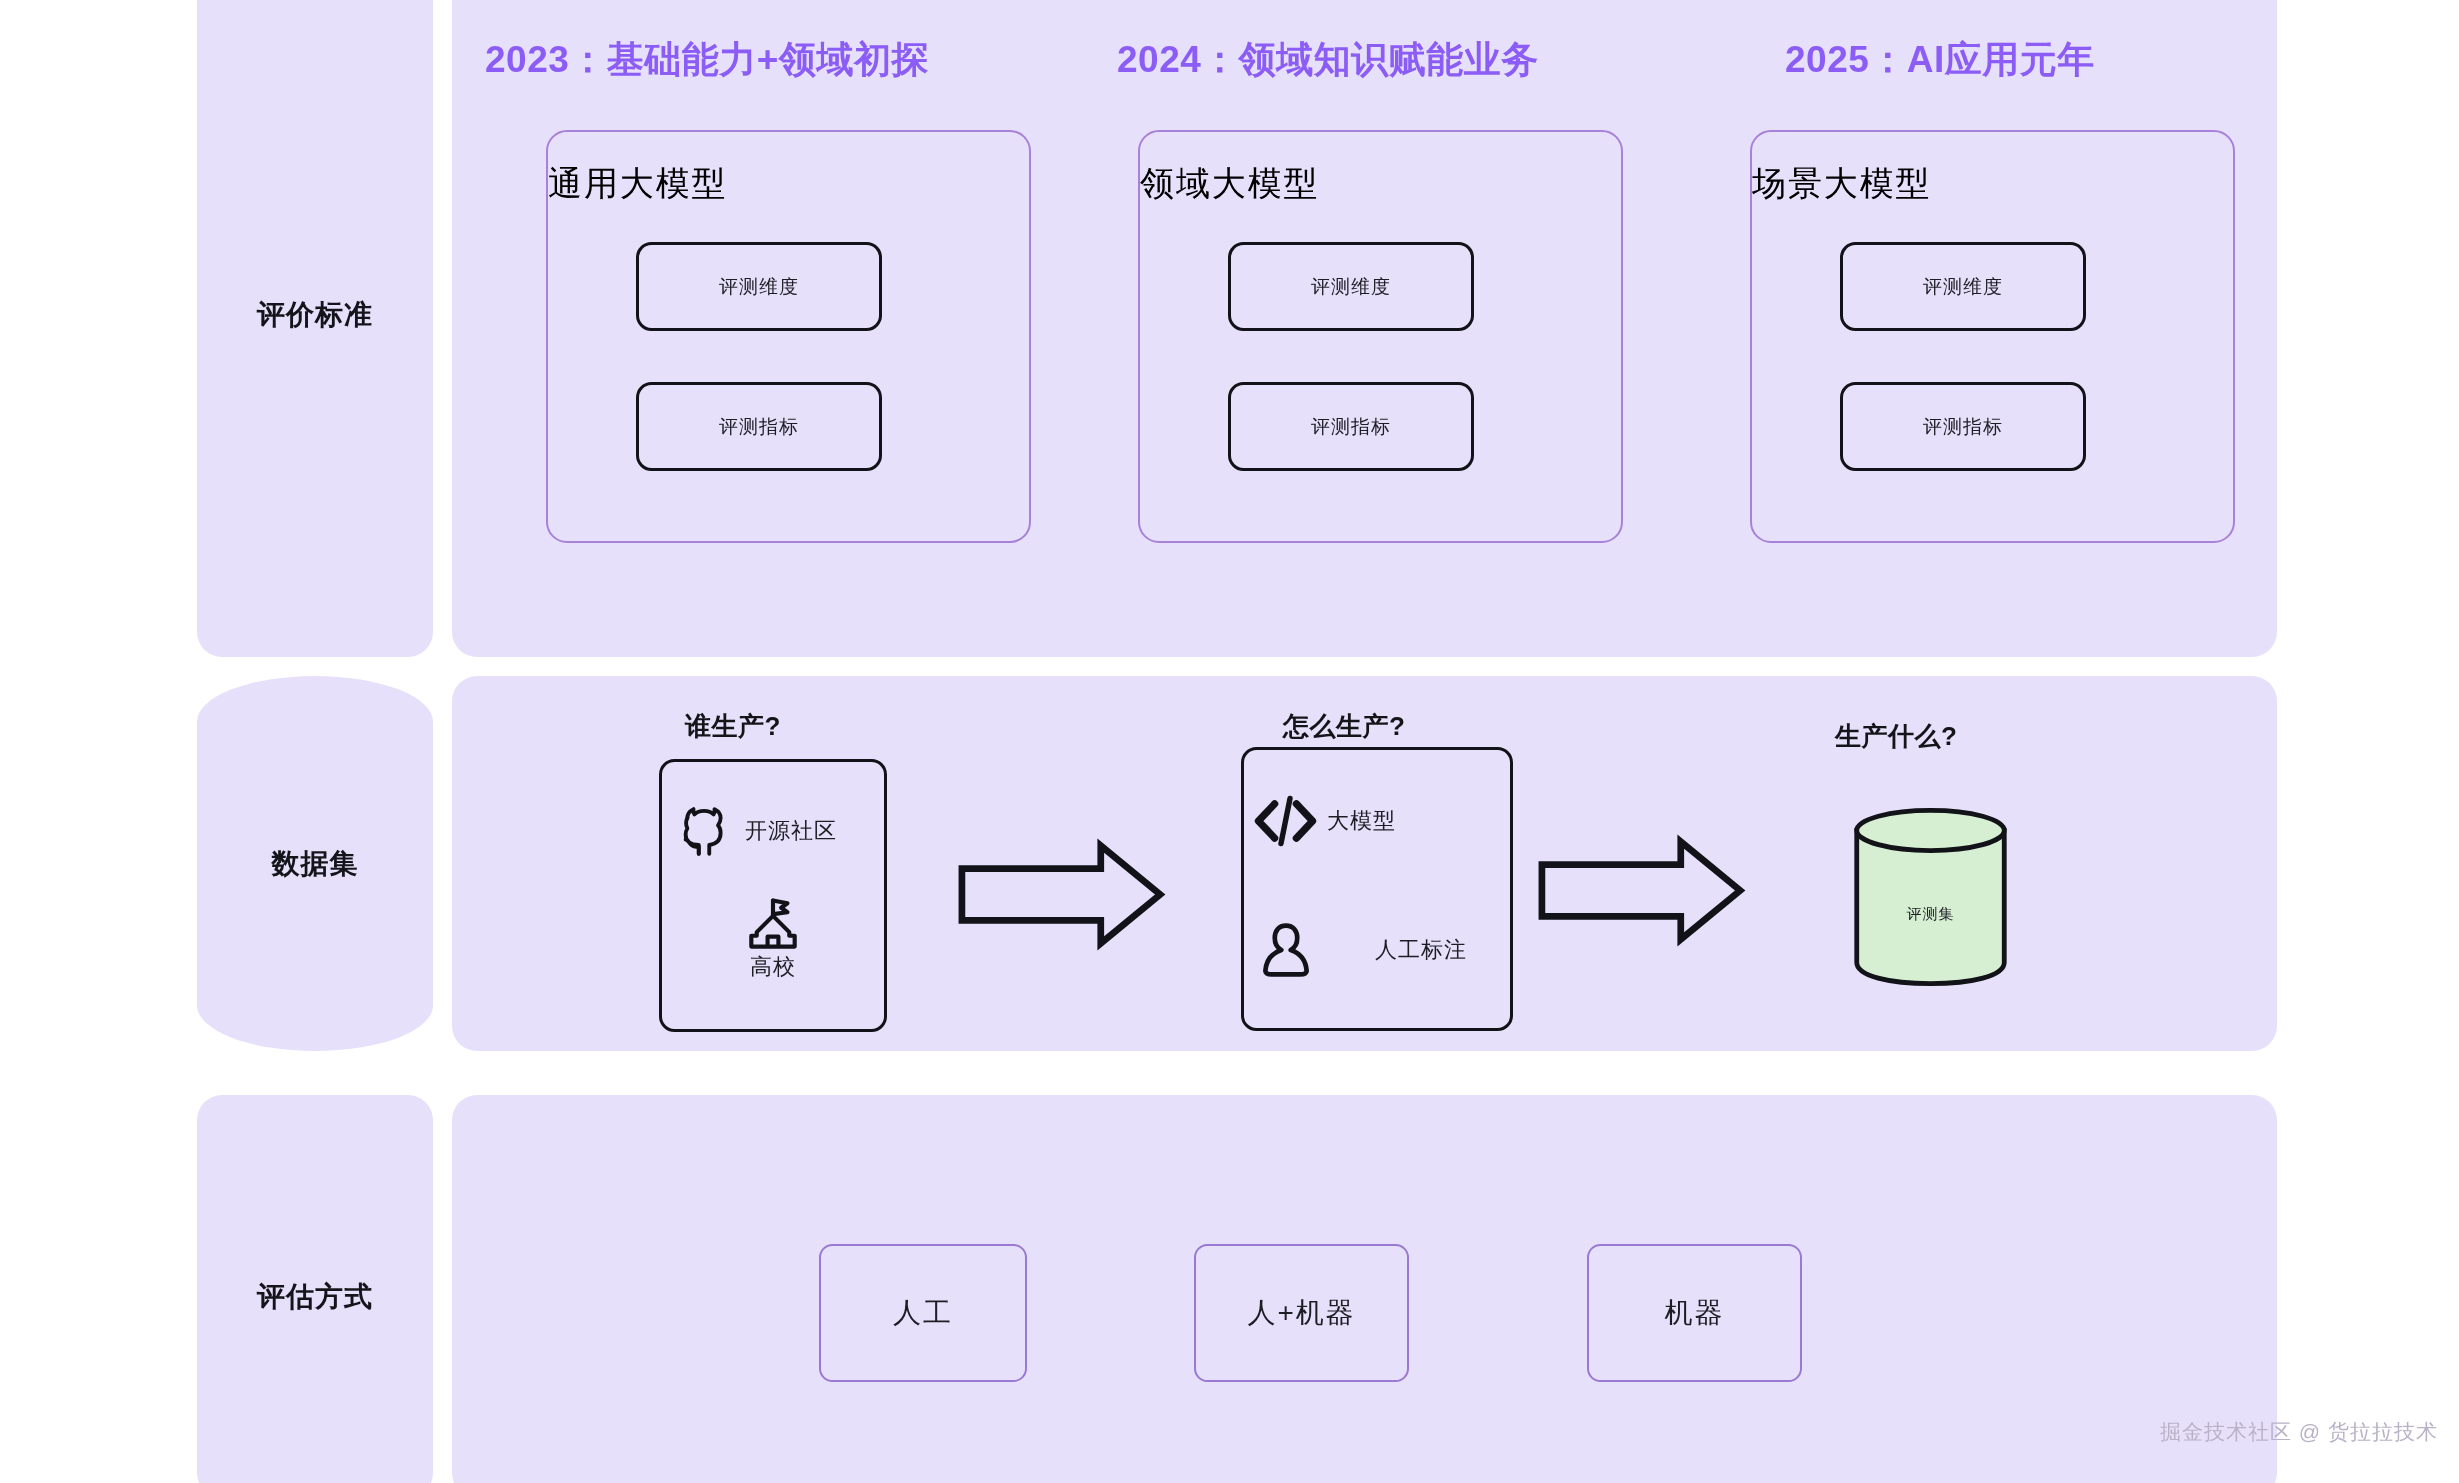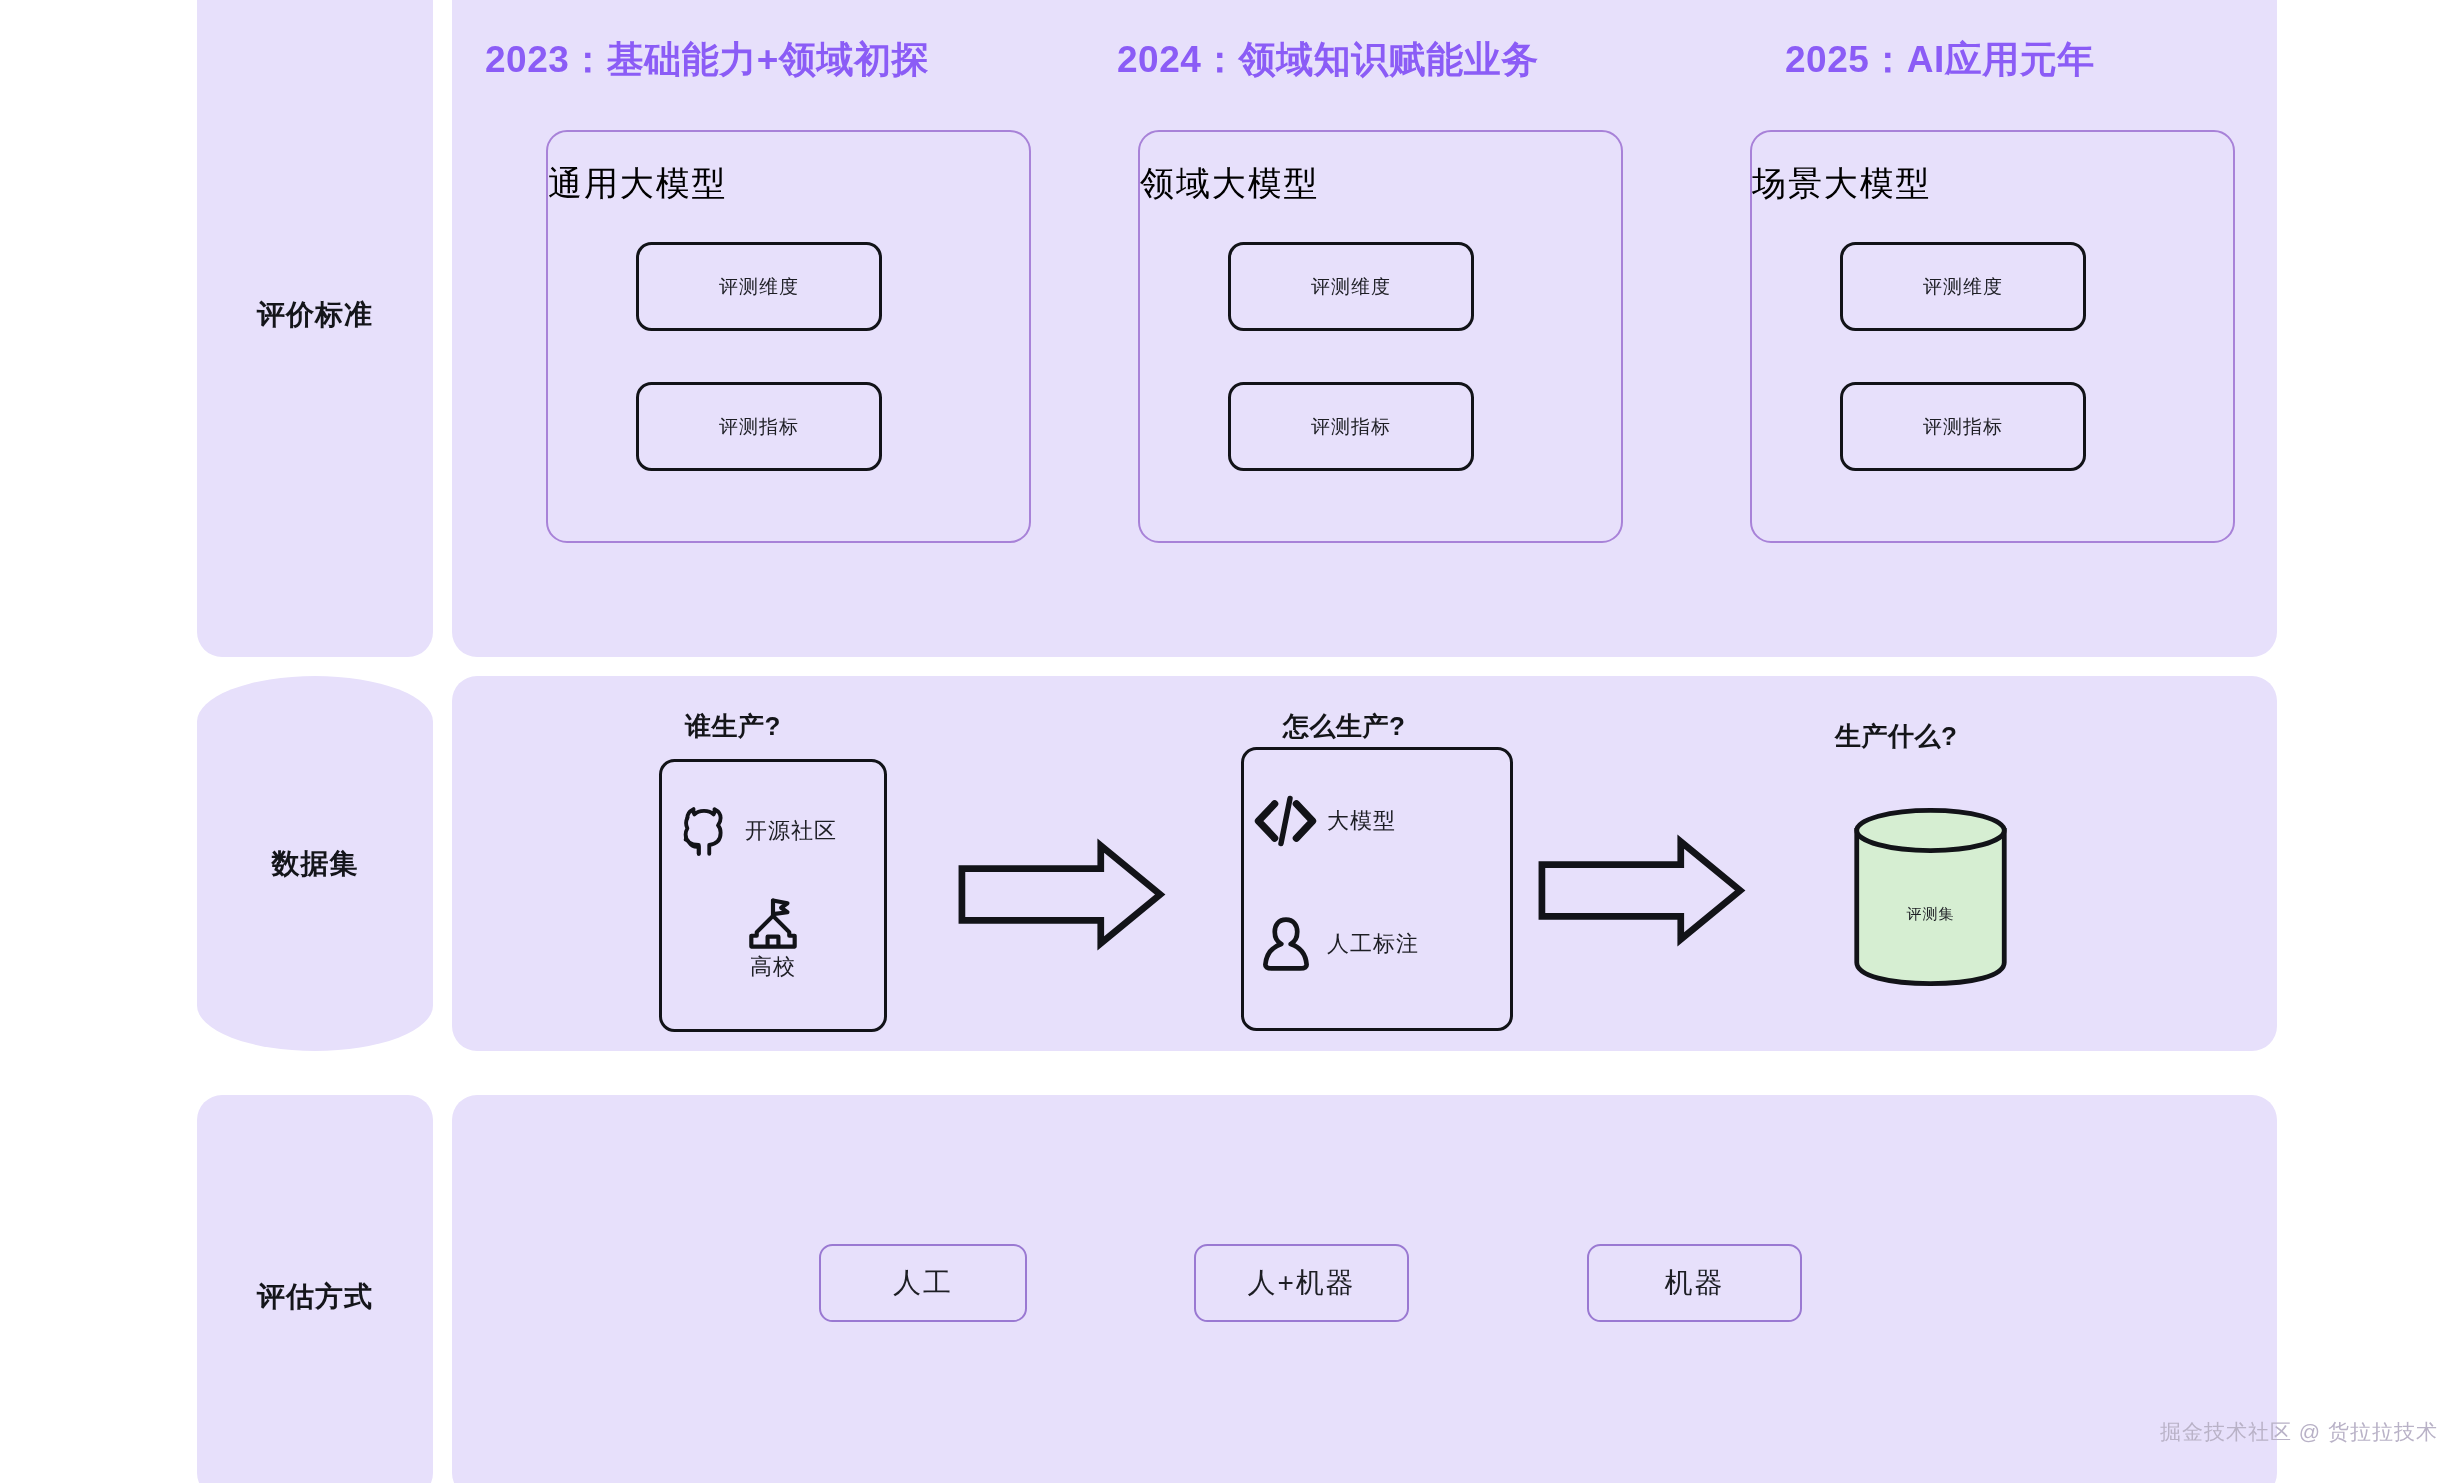--- a/index.html
+++ b/index.html
@@ -109,38 +109,38 @@
   .src-row .ico{
     width:83px;display:flex;align-items:center;justify-content:center;
     flex:0 0 auto;
   }
   .src-row .lbl{
     font-size:22px;color:#1d1e24;letter-spacing:1px;white-space:nowrap;
   }
   .s1 .src-row.r-a{top:23px;height:92px;}
   .s1 .src-row.r-b{top:134px;height:92px;flex-direction:column;}
   .s2 .src-row.r-a{top:21px;height:100px;}
-  .s2 .src-row.r-b{top:144px;height:100px;}
+  .s2 .src-row.r-b{top:150px;height:100px;gap:48px;}
 
   .arrow{position:absolute;}
   .arrow.a1{left:957px;top:838px;}
   .arrow.a2{left:1537px;top:834px;}
 
   .cyl{
     position:absolute;left:1851px;top:805px;width:159px;height:183px;
   }
   .cyl-label{
     position:absolute;left:1851px;top:905px;width:159px;
     text-align:center;font-size:15px;color:#1d1e24;letter-spacing:1px;
   }
 
   
   .chip{
     position:absolute;
-    top:1244px;height:78px;
+    top:1244px;height:138px;
     border:2.9px solid #9a79d2;
     border-radius:13.4px;
     display:flex;align-items:center;justify-content:center;
     font-size:28px;color:#1d1e24;letter-spacing:1.9px;
     box-sizing:border-box;
     background:transparent;
   }
   .chip.m1{left:819px;width:208px;}
   .chip.m2{left:1194px;width:215px;}
   .chip.m3{left:1587px;width:215px;}

